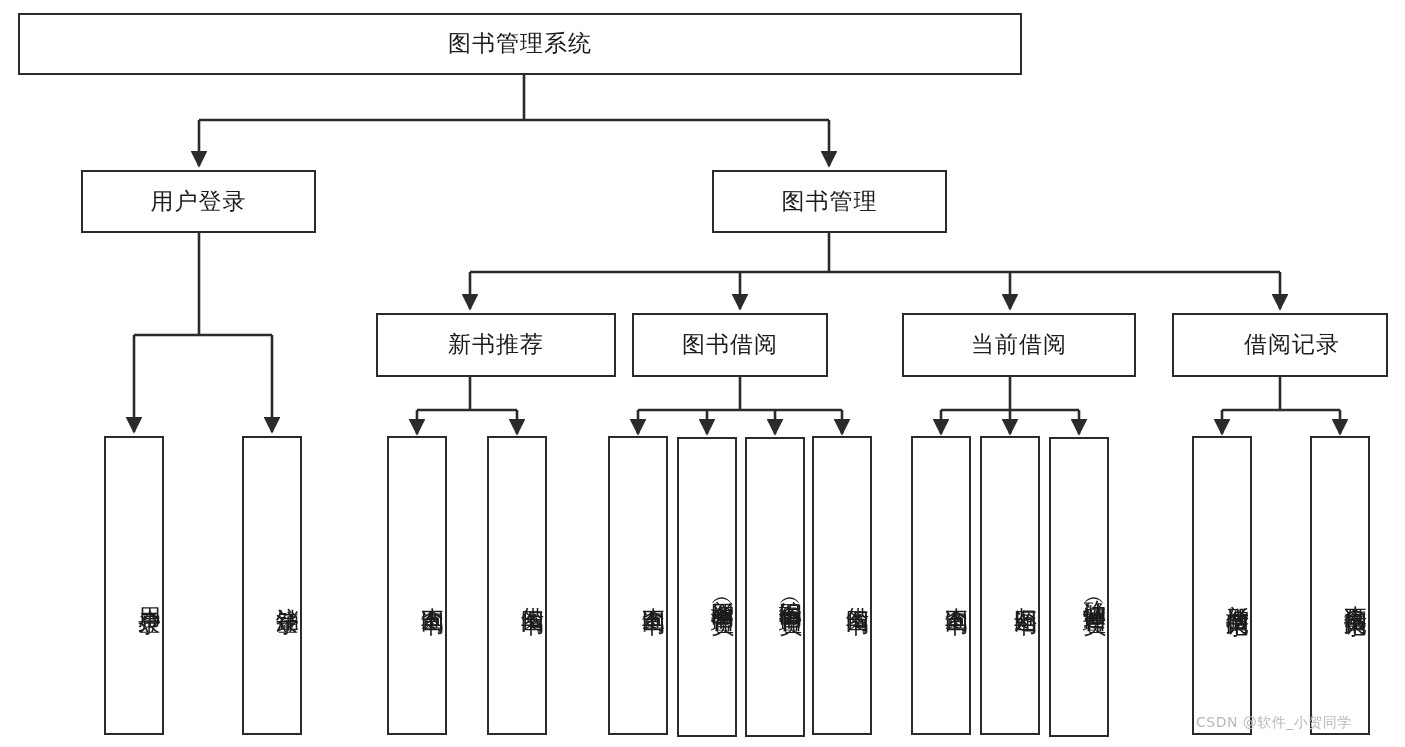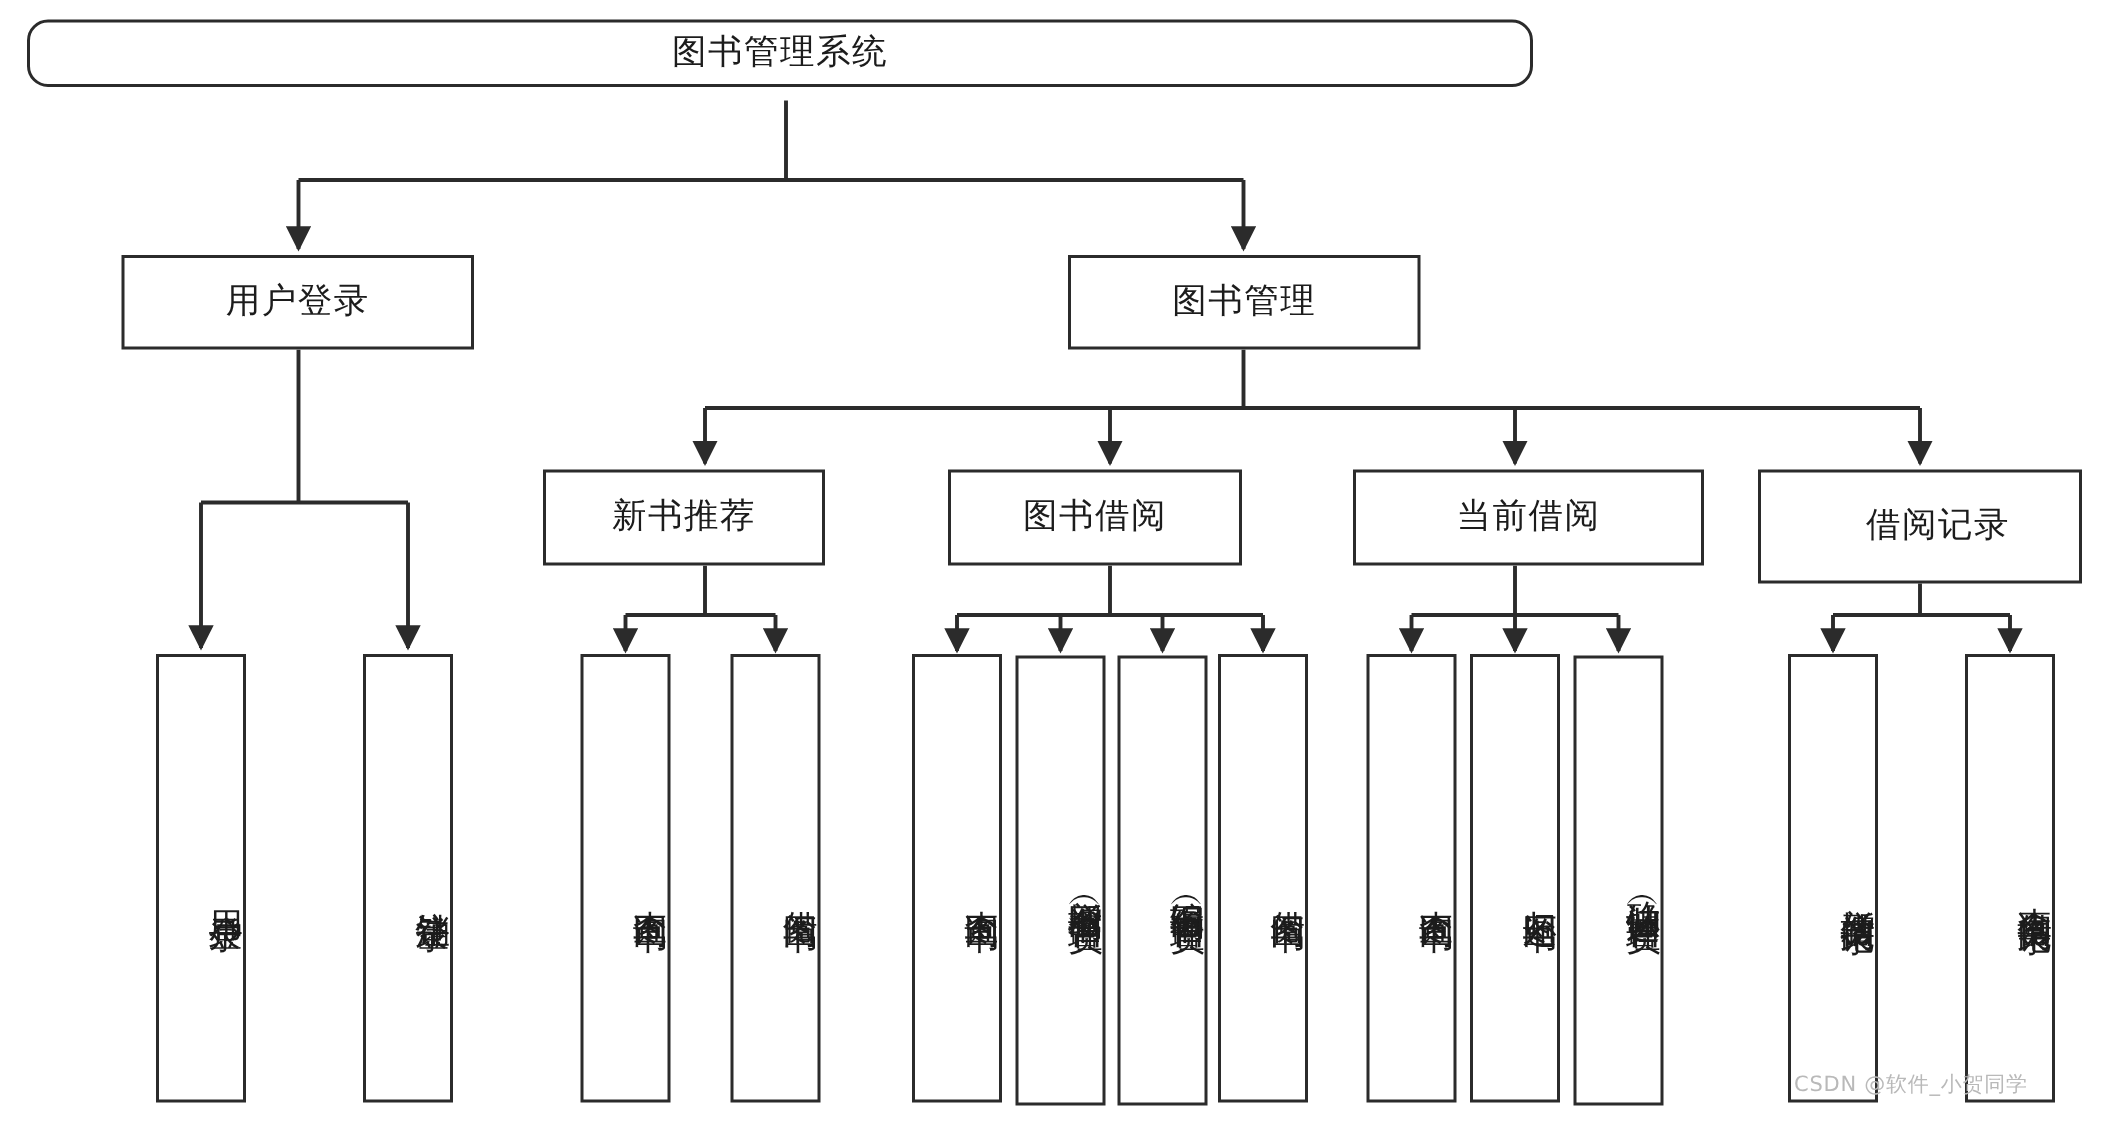--- a/index.html
+++ b/index.html
@@ -113,29 +113,29 @@
       <path d="M 1010 410 L 1010 434" marker-end="url(#arrow)"></path>
       <path d="M 1079 410 L 1079 434" marker-end="url(#arrow)"></path>
 
       <path d="M 1280 377 L 1280 410"></path>
       <path d="M 1222 410 L 1340 410"></path>
       <path d="M 1222 410 L 1222 434" marker-end="url(#arrow)"></path>
       <path d="M 1340 410 L 1340 434" marker-end="url(#arrow)"></path>
     </g>
   </svg>
 
-  <div class="node horiz root" style="left:18px; top:13px; width:1004px; height:45px;border-radius:14px;">图书管理系统</div>
+  <div class="node horiz root" style="left:18px; top:13px; width:1004px; height:62px;">图书管理系统</div>
 
   <div class="node horiz" style="left:81px; top:170px; width:235px; height:63px;">用户登录</div>
   <div class="node horiz" style="left:712px; top:170px; width:235px; height:63px;">图书管理</div>
 
-  <div class="node horiz" style="left:362px; top:313px; width:188px; height:64px;">新书推荐</div>
+  <div class="node horiz" style="left:376px; top:313px; width:240px; height:64px;">新书推荐</div>
   <div class="node horiz" style="left:632px; top:313px; width:196px; height:64px;">图书借阅</div>
   <div class="node horiz" style="left:902px; top:313px; width:234px; height:64px;">当前借阅</div>
-  <div class="node horiz" style="left:1172px; top:313px; width:216px; height:76px;padding-left:24px;">借阅记录</div>
+  <div class="node horiz" style="left:1172px; top:313px; width:216px; height:64px;padding-left:24px;">借阅记录</div>
 
   <div class="node vert" style="left:104px; top:436px; width:60px; height:299px;">用户登录</div>
   <div class="node vert" style="left:242px; top:436px; width:60px; height:299px;">注销登录</div>
 
   <div class="node vert" style="left:387px; top:436px; width:60px; height:299px;">查询图书</div>
   <div class="node vert" style="left:487px; top:436px; width:60px; height:299px;">借阅图书</div>
 
   <div class="node vert" style="left:608px; top:436px; width:60px; height:299px;">查询图书</div>
   <div class="node vert tall" style="left:677px; top:437px; width:60px; height:300px;">新增图书（管理员）</div>
   <div class="node vert tall" style="left:745px; top:437px; width:60px; height:300px;">编辑图书（管理员）</div>

